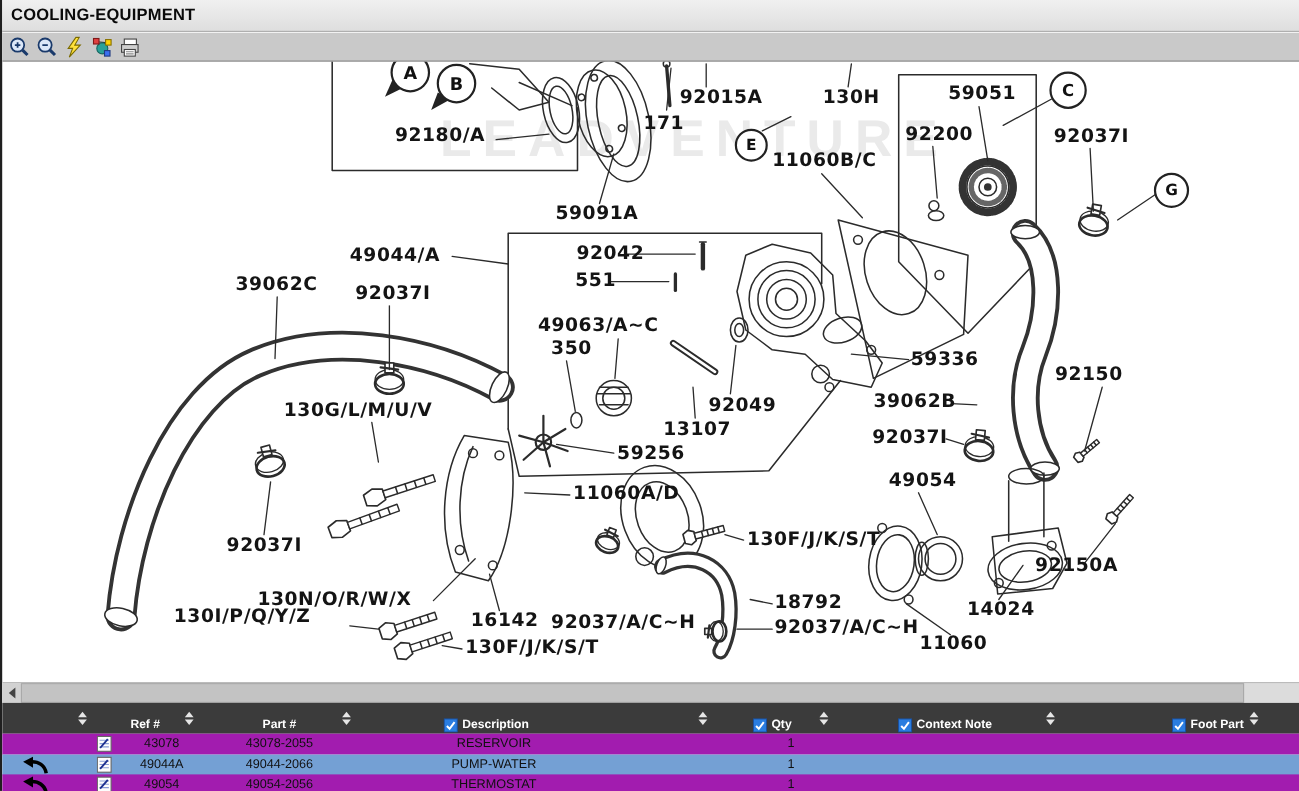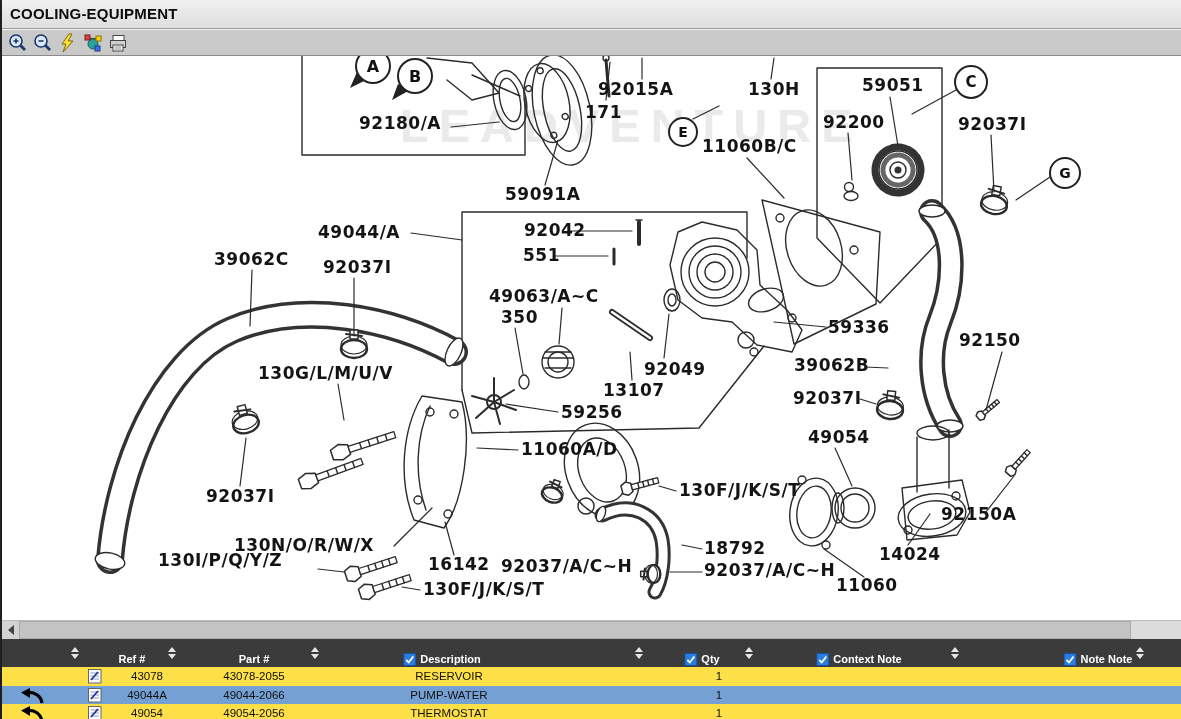--- a/index.html
+++ b/index.html
@@ -42,21 +42,21 @@
   
   .thead{position:absolute;left:0;top:639px;width:100%;height:28px;background:#3b3b3b;z-index:6;}
   .hcell{position:absolute;top:0;height:40px;display:flex;align-items:center;gap:4px;
     transform:translateX(-50%);color:#fff;font-size:11px;font-weight:bold;white-space:nowrap;}
   .sort{position:absolute;top:0;height:28px;display:flex;flex-direction:column;align-items:center;
     justify-content:center;transform:translateX(-50%);cursor:pointer;}
   .sort .up{width:0;height:0;border-left:4px solid transparent;border-right:4px solid transparent;
     border-bottom:5px solid #e6e6e6;margin-bottom:2px;}
   .sort .dn{width:0;height:0;border-left:4px solid transparent;border-right:4px solid transparent;
     border-top:5px solid #e6e6e6;}
-  .trow{position:absolute;left:0;width:100%;height:19px;background:#fde047;z-index:6;cursor:pointer;}
+  .trow{position:absolute;left:0;width:100%;height:19px;background:#a21caf;z-index:6;cursor:pointer;}
   .trow.sel{background:#74a0d4;}
   .tcell{position:absolute;top:0;height:19px;line-height:19px;transform:translateX(-50%);
     font-size:11.5px;color:#101010;white-space:nowrap;}
   .rowicon{position:absolute;top:1px;transform:translateX(-50%);display:flex;align-items:center;cursor:pointer;}
 </style>
 </head>
 <body>
 
 <div class="app">
 
@@ -259,21 +259,21 @@
       <line x1="906" y1="545" x2="928" y2="514"></line>
       <line x1="316" y1="569" x2="342" y2="572"></line>
       <line x1="452" y1="555" x2="443" y2="522"></line>
       <line x1="668" y1="572" x2="700" y2="572"></line>
       <line x1="862" y1="577" x2="822" y2="549"></line>
       <line x1="418" y1="590" x2="400" y2="587"></line>
     </g>
   </svg>
 
   <div class="lbl" style="left:357px;top:113px">92180/A</div>
-  <div class="lbl" style="left:596px;top:79px">92015A</div>
+  <div class="lbl" style="left:616px;top:79px">92015A</div>
   <div class="lbl" style="left:583px;top:102px">171</div>
   <div class="lbl" style="left:746px;top:79px">130H</div>
   <div class="lbl" style="left:860px;top:75px">59051</div>
   <div class="lbl" style="left:821px;top:112px">92200</div>
   <div class="lbl" style="left:700px;top:136px">11060B/C</div>
   <div class="lbl" style="left:956px;top:114px">92037I</div>
   <div class="lbl" style="left:503px;top:184px">59091A</div>
   <div class="lbl" style="left:316px;top:222px">49044/A</div>
   <div class="lbl" style="left:522px;top:220px">92042</div>
   <div class="lbl" style="left:521px;top:245px">551</div>
@@ -413,21 +413,21 @@
     </div>
     <div class="sort" style="left:953px">
         <div class="up"></div>
         <div class="dn"></div>
       </div>
     <div class="hcell" style="left:1096px">
       <svg width="13" height="13">
           <rect x="0.5" y="0.5" width="12" height="12" fill="#2a7de0" stroke="#1a4f9e"></rect>
           <polyline points="3,7 5.5,9.5 10,3.5" stroke="#fff" stroke-width="1.8" fill="none"></polyline>
         </svg>
-      <span>Note Note</span>
+      <span>Foot Part</span>
     </div>
     <div class="sort" style="left:1138px">
         <div class="up"></div>
         <div class="dn"></div>
       </div>
   </div>
 
   <div class="trow" style="top:667px">
     <span class="rowicon" style="left:93px">
       <svg width="14" height="16">

